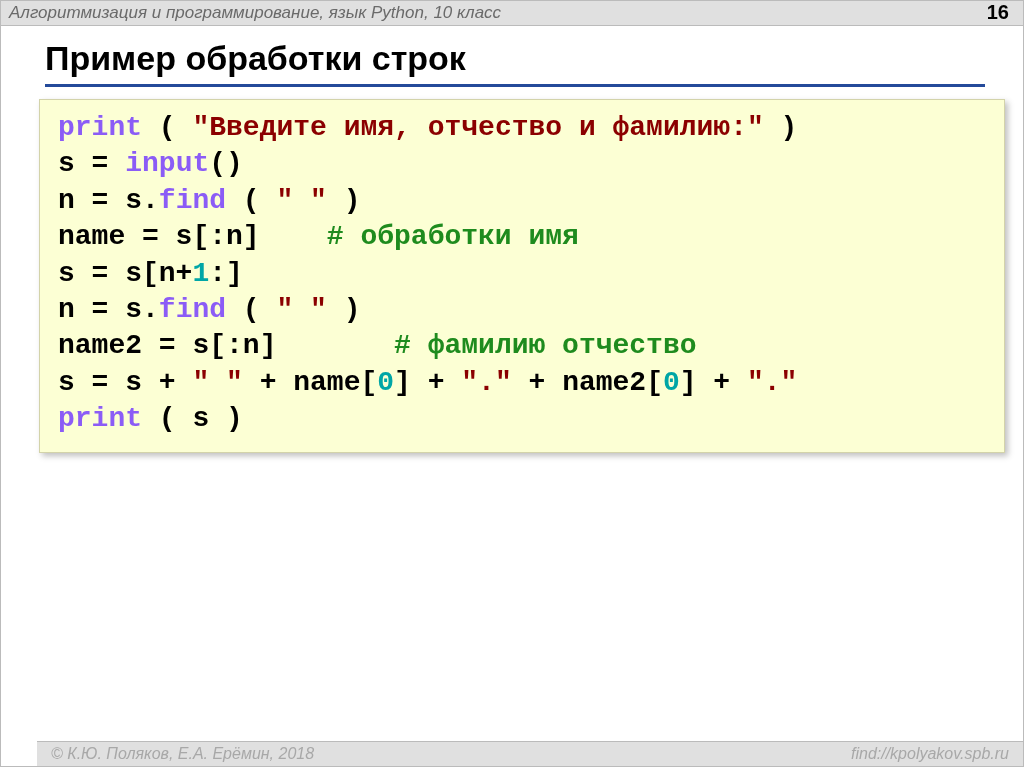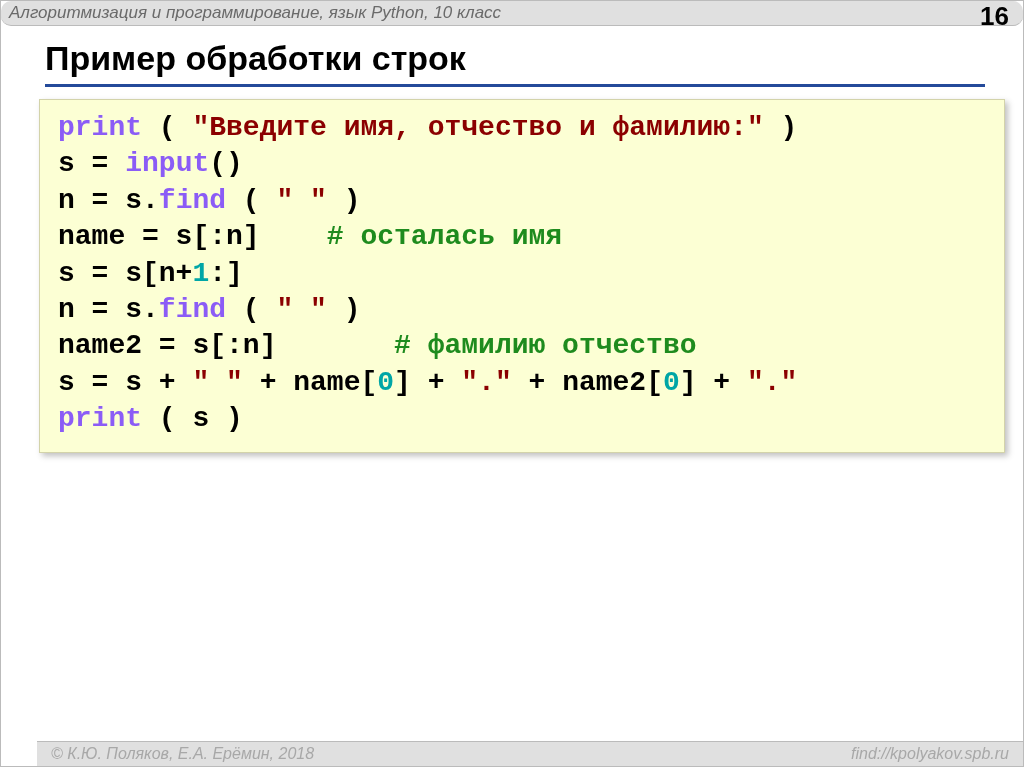--- a/index.html
+++ b/index.html
@@ -21,32 +21,31 @@
     position: absolute;
     top: 0;
     left: 0;
     right: 0;
     height: 24px;
     background: #e0e0e0;
     border-bottom: 1px solid #bbb;
     display: flex;
     align-items: center;
     padding: 0 8px;
-    border-radius: 10px;
   }
   .topbar .subject {
     font-style: italic;
     color: #6a6a6a;
     font-size: 17px;
   }
   .topbar .pagenum {
     position: absolute;
     right: 14px;
     top: 0;
-    font-size: 26px;
+    font-size: 20px;
     font-weight: bold;
     color: #000;
   }
   .title {
     position: absolute;
     top: 38px;
     left: 44px;
     right: 38px;
     font-size: 34px;
     font-weight: bold;
@@ -102,21 +101,21 @@
     <span class="subject">Алгоритмизация и программирование, язык Python, 10 класс</span>
     <span class="pagenum">16</span>
   </div>
 
   <div class="title">Пример обработки строк</div>
 
   <div class="codebox">
     <div class="sp"><span class="k-blue">print</span><span> ( </span><span class="k-maroon">"Введите имя, отчество и фамилию:"</span><span> )</span></div>
     <div class="sp"><span>s = </span><span class="k-blue">input</span><span>()</span></div>
     <div class="sp"><span>n = s.</span><span class="k-blue">find</span><span> ( </span><span class="k-maroon">" "</span><span> )</span></div>
-    <div class="sp"><span>name = s[:n]    </span><span class="k-green"># осталась имя</span></div>
+    <div class="sp"><span>name = s[:n]    </span><span class="k-green"># обработки имя</span></div>
     <div class="sp"><span>s = s[n+</span><span class="k-cyan">1</span><span>:]</span></div>
     <div class="sp"><span>n = s.</span><span class="k-blue">find</span><span> ( </span><span class="k-maroon">" "</span><span> )</span></div>
     <div class="sp"><span>name2 = s[:n]       </span><span class="k-green"># фамилию отчество</span></div>
     <div class="sp"><span>s = s + </span><span class="k-maroon">" "</span><span> + name[</span><span class="k-cyan">0</span><span>] + </span><span class="k-maroon">"."</span><span> + name2[</span><span class="k-cyan">0</span><span>] + </span><span class="k-maroon">"."</span></div>
     <div class="sp"><span class="k-blue">print</span><span> ( s )</span></div>
   </div>
 
   <div class="footer">
     <span>© К.Ю. Поляков, Е.А. Ерёмин, 2018</span>
     <span>find://kpolyakov.spb.ru</span>

